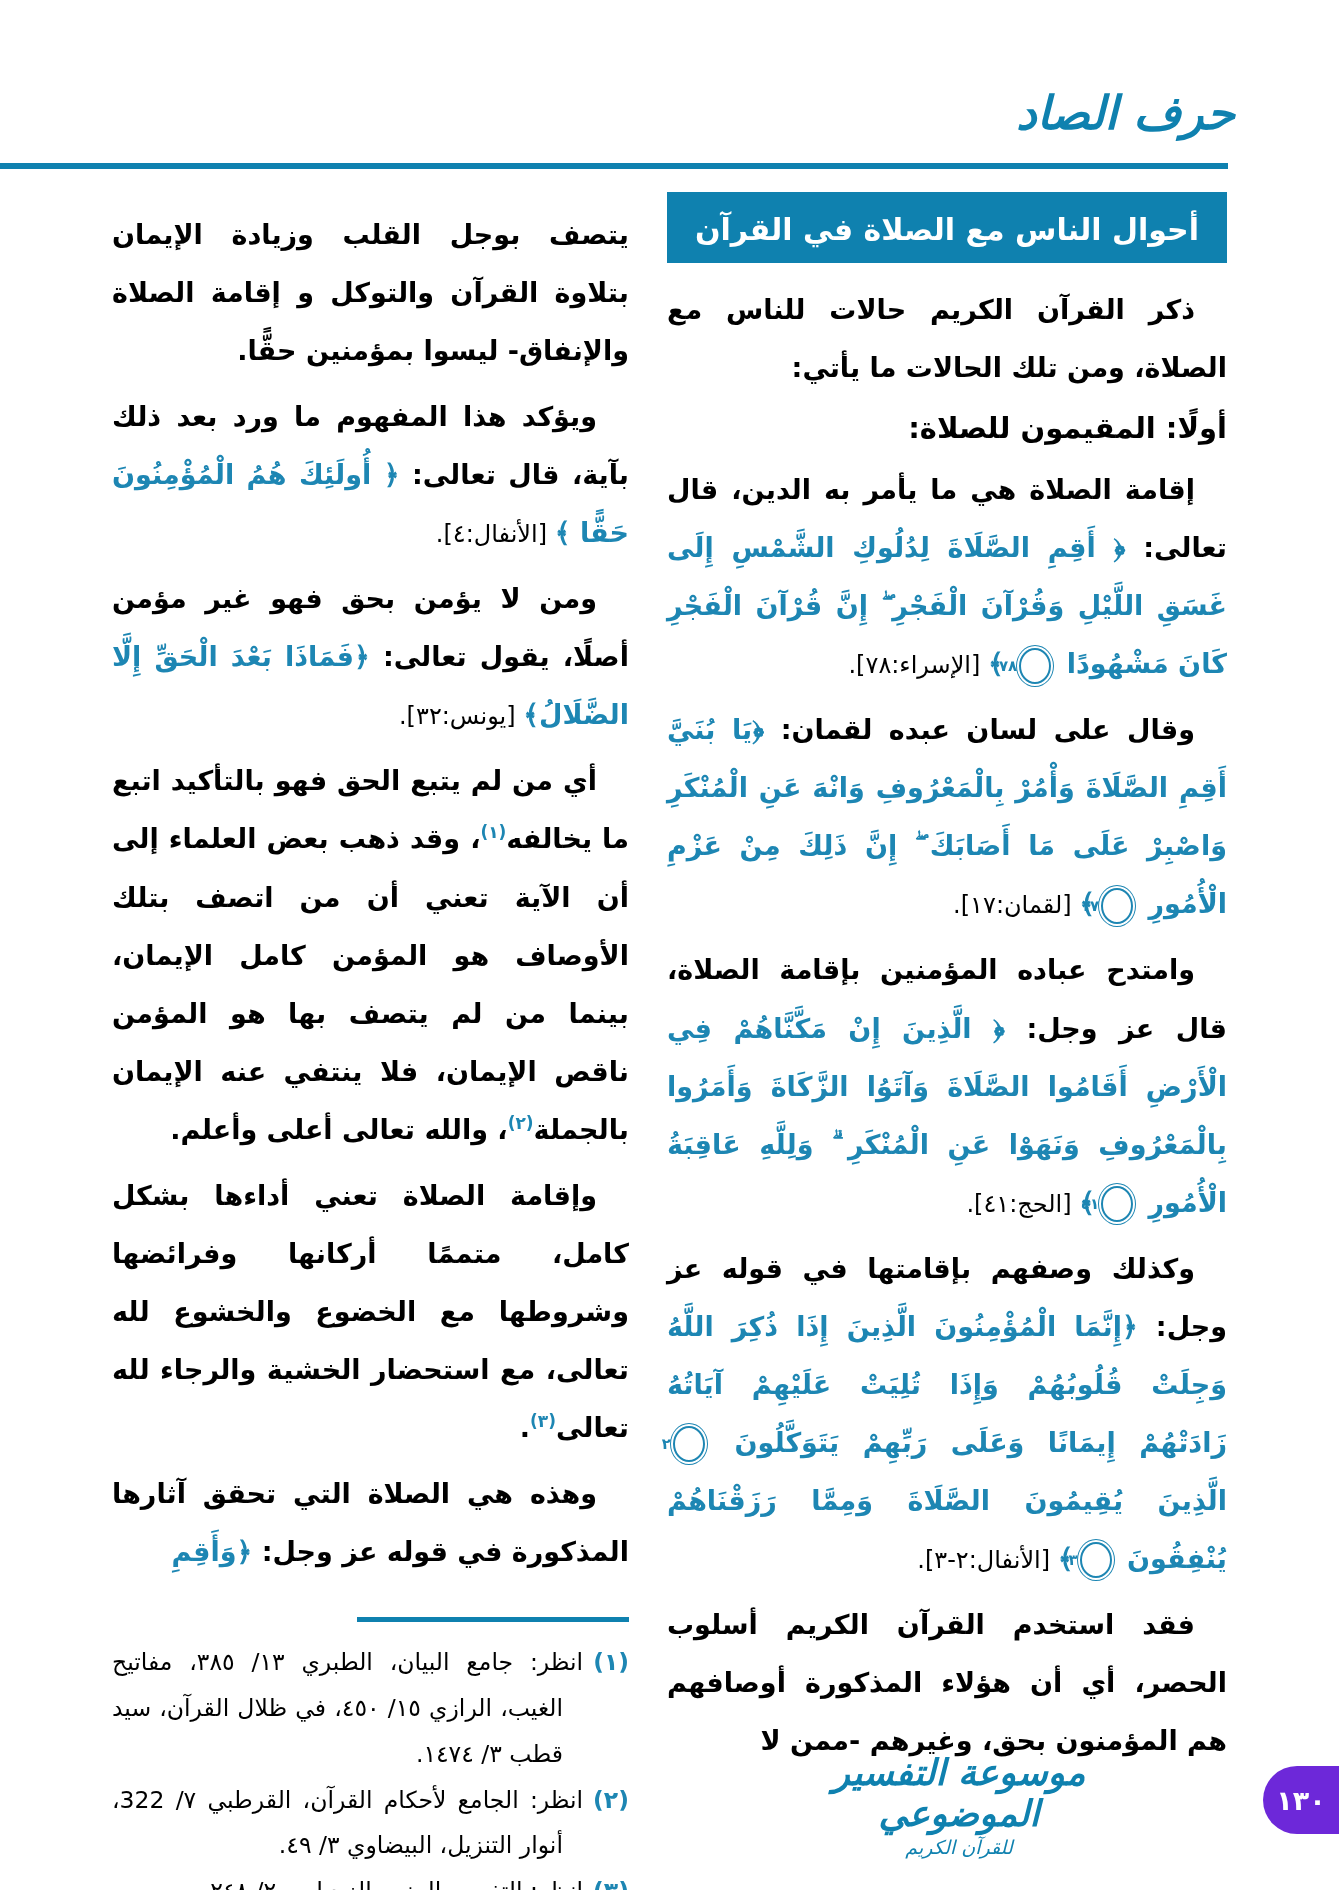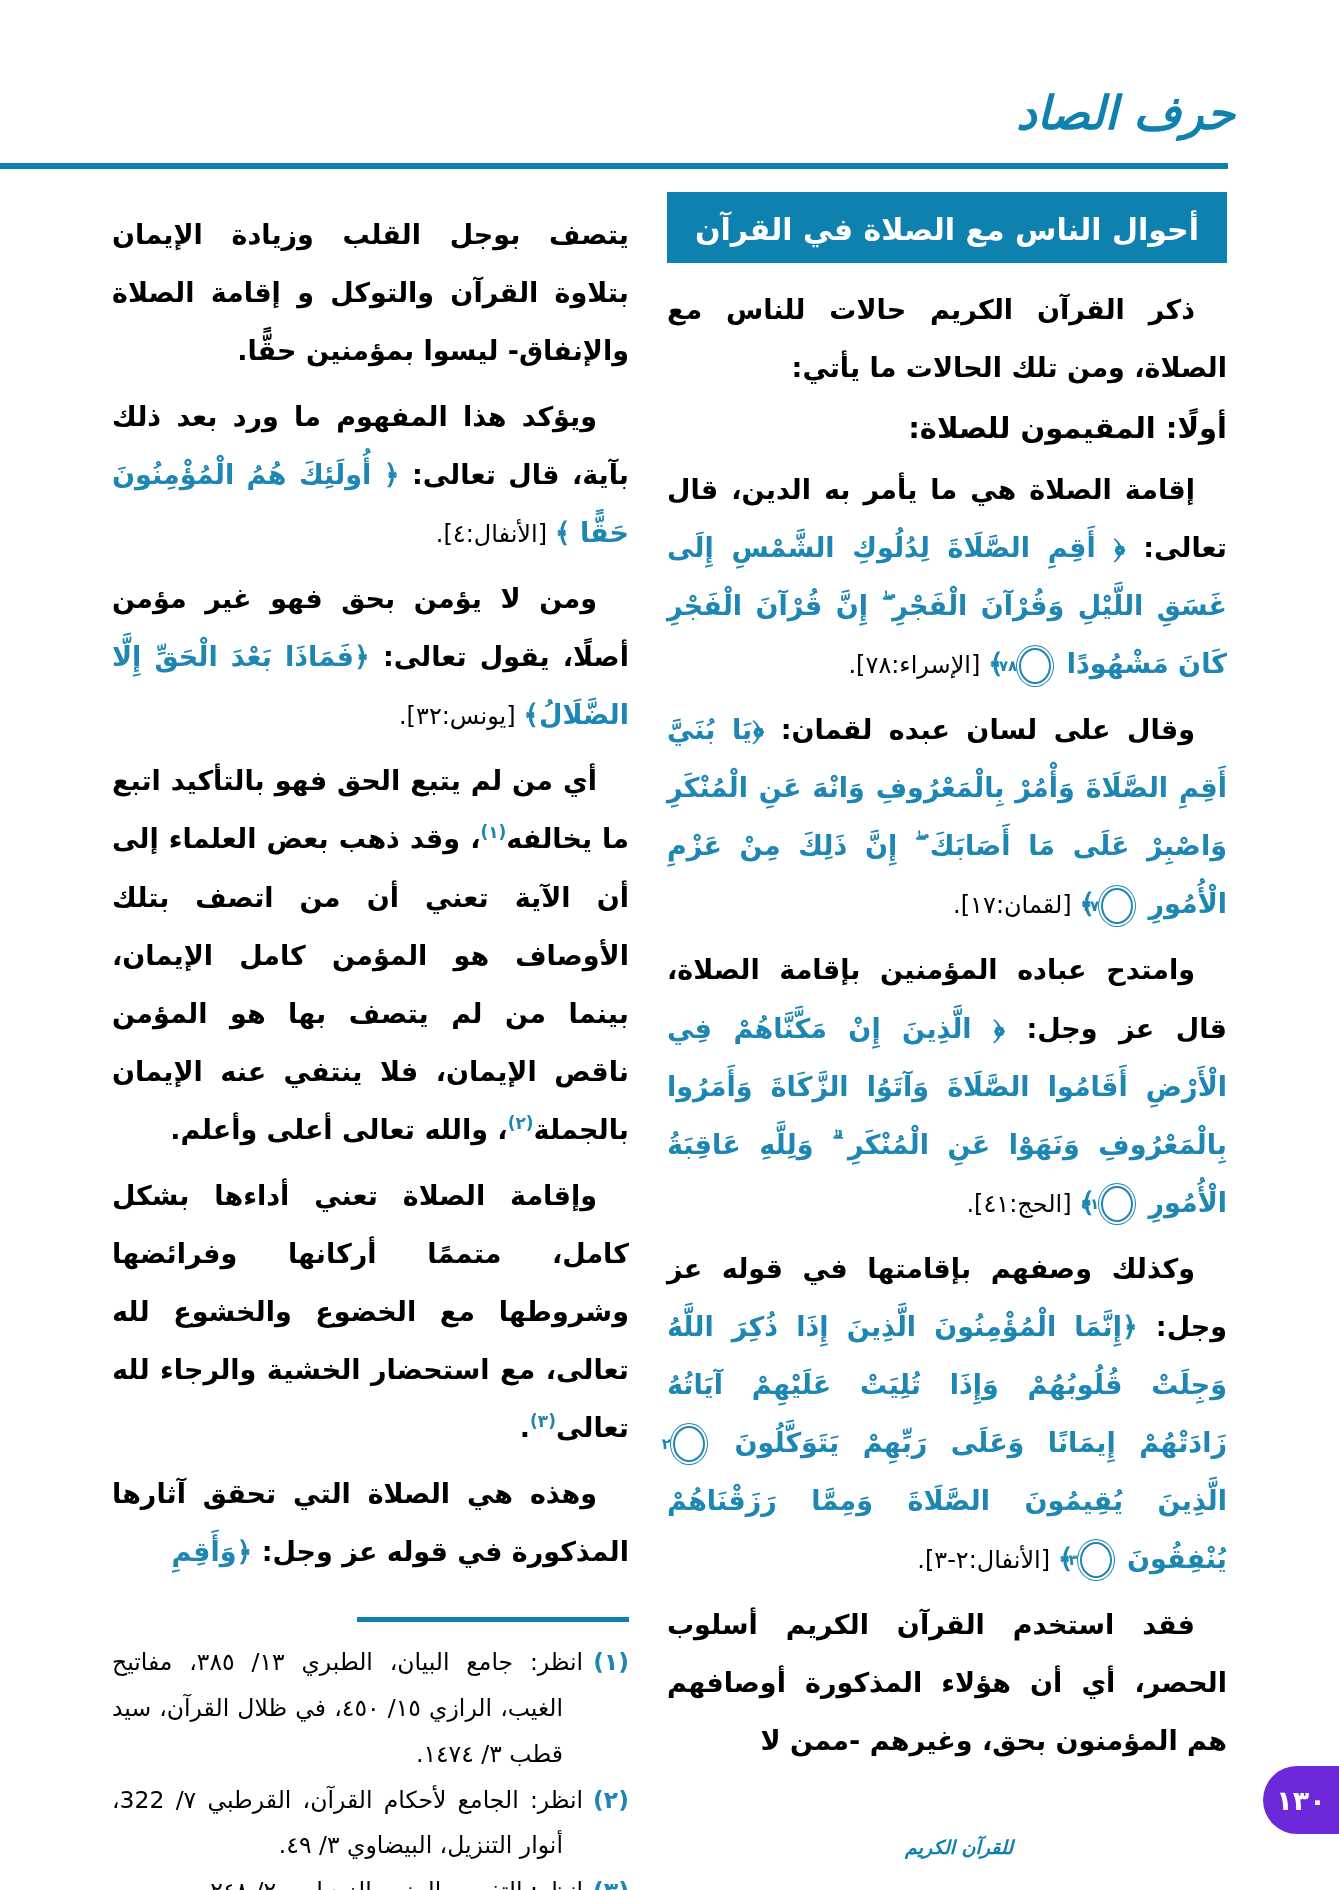--- a/index.html
+++ b/index.html
@@ -73,21 +73,21 @@
     padding-right:66px; text-indent:-66px;
   }
   .fn-num { color:#1d86b3; font-weight:bold; margin-left:10px; }
 
   
   .footer-logo {
     position:absolute; bottom:32px; right:200px; width:360px;
     text-align:center; color:#0f81af;
   }
   .logo-line1 { font-size:36px; font-weight:bold; font-style:italic; letter-spacing:-1px; }
-  .logo-line2 { font-size:19px; font-weight:bold; font-style:italic; margin-top:2px; }
+  .logo-line2 { font-size:19px; font-weight:normal; font-style:italic; margin-top:2px; }
 
   .page-tab {
     position:absolute; right:0; bottom:56px;
     width:76px; height:68px; background:#6d28d9;
     border-radius:34px 0 0 34px;
     display:flex; align-items:center; justify-content:center;
     color:#ffffff; font-size:27px; font-weight:bold;
   }
 </style>
 </head>
@@ -130,18 +130,19 @@
             <div class="footnote"><span class="fn-num">(١)</span><span>انظر: جامع البيان، الطبري ١٣/ ٣٨٥، مفاتيح الغيب، الرازي ١٥/ ٤٥٠، في ظلال القرآن، سيد قطب ٣/ ١٤٧٤.</span></div>
             <div class="footnote"><span class="fn-num">(٢)</span><span>انظر: الجامع لأحكام القرآن، القرطبي ٧/ 322، أنوار التنزيل، البيضاوي ٣/ ٤٩.</span></div>
             <div class="footnote"><span class="fn-num">(٣)</span><span>انظر: التفسير المنير، الزحيلي ٢٠/ ٢٤٨.</span></div>
           </div>
       </div>
     </div>
 
   </div>
 
   <div class="footer-logo">
+    <div class="logo-line1">موسوعة التفسير الموضوعي</div>
     <div class="logo-line2">للقرآن الكريم</div>
   </div>
 
   <div class="page-tab">١٣٠</div>
 
 </div>
 
 </body></html>

